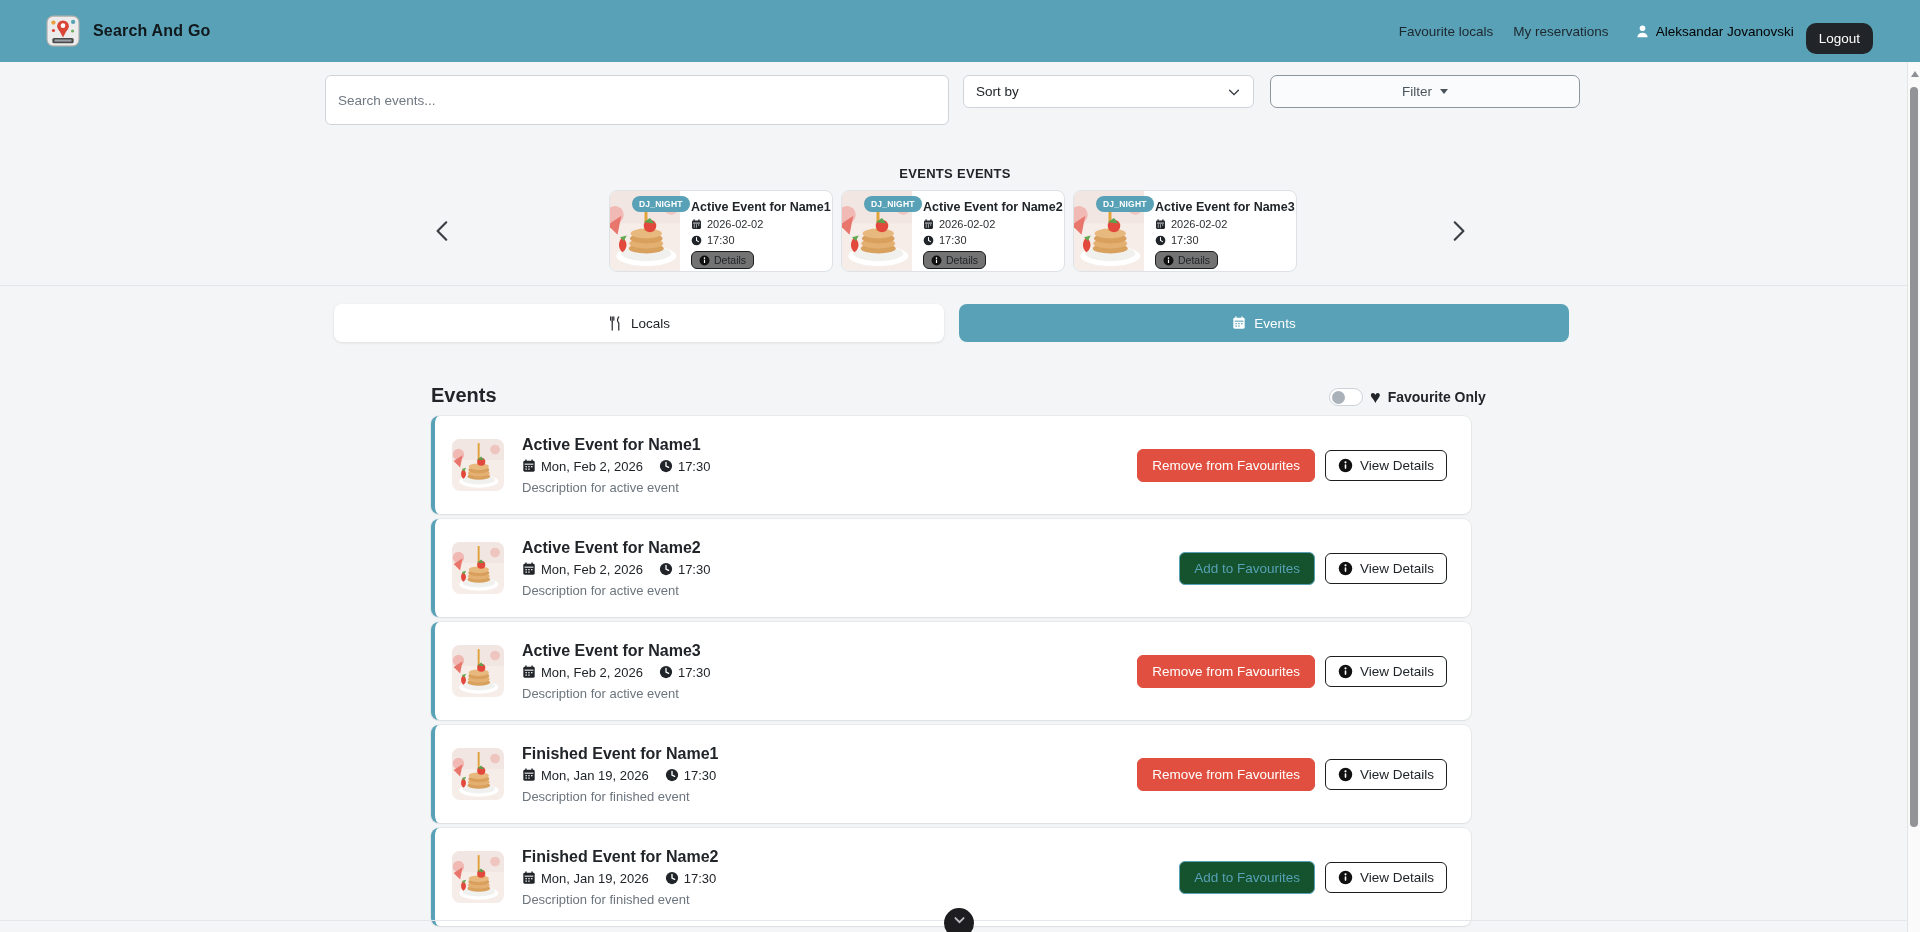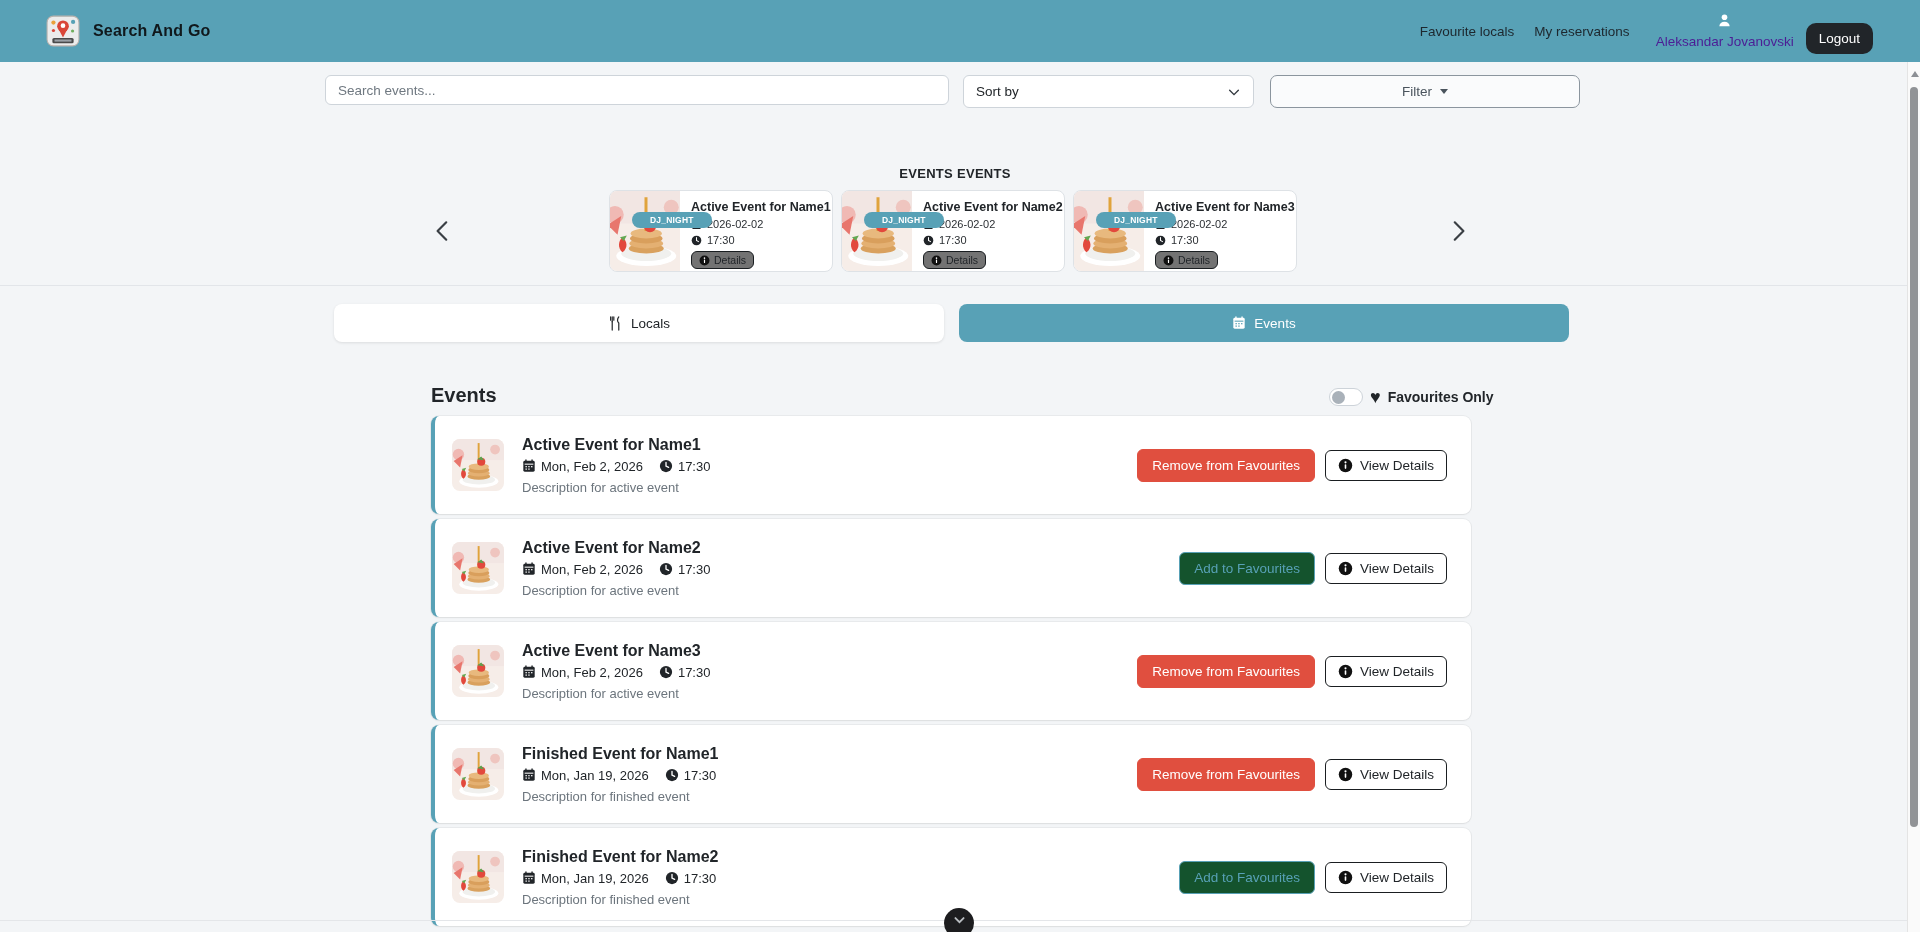--- a/index.html
+++ b/index.html
@@ -15,30 +15,30 @@
   
   .navbar {
     position:absolute; left:0; top:0; width:1920px; height:62px;
     background:var(--accent); display:flex; align-items:center;
     padding:0 47px 0 46px;
   }
   .brand-logo { width:34px; height:34px; }
   .brand { font-size:16px; font-weight:bold; color:#10181c; margin-left:13px; letter-spacing:.2px; }
   .nav-right { margin-left:auto; display:flex; align-items:center; }
   .nav-link { font-size:13.5px; color:#1d272e; margin-left:20px; cursor:pointer; }
-  .nav-user { display:flex; align-items:center; gap:6px; color:#4c1d95; font-size:13.5px; margin-left:26px;flex-direction:column; }
+  .nav-user { display:flex; align-items:center; gap:6px; color:#000000; font-size:13.5px; margin-left:26px; }
   .btn-logout {
     margin-left:12px; background:#212529; color:#fff; border:none; border-radius:10px;
     font-size:13.5px; padding:8px 13px; font-family:inherit; cursor:pointer;margin-top:14px;
   }
 
   
   .toolbar { position:absolute; left:325px; top:75px; width:1255px; height:33px; }
   .search-input {
-    position:absolute; left:0; top:0; width:624px; height:30px;
+    position:absolute; left:0; top:0; width:624px; height:50px;
     border:1px solid #ced4da; border-radius:6px; background:#fff;
     padding:0 12px; font-size:13.5px; font-family:inherit; color:#495057; outline:none;
   }
   .search-input::placeholder { color:#6f7880; }
   .sort-select {
     position:absolute; left:638px; top:0; width:291px; height:33px;
     border:1px solid #ced4da; border-radius:6px; background:#fff;
     display:flex; align-items:center; justify-content:space-between;
     padding:0 12px; font-size:13.5px; color:#212529; cursor:pointer;
   }
@@ -51,22 +51,22 @@
   .caret-down { width:0; height:0; border-left:4.5px solid transparent; border-right:4.5px solid transparent; border-top:5px solid #4a545d; }
 
   
   .carousel-title { position:absolute; left:0; top:166px; width:1910px; text-align:center; font-size:13px; font-weight:bold; letter-spacing:.3px; color:#212529; }
   .car-arrow { position:absolute; top:210px; width:42px; height:42px; background:transparent; border:none; display:flex; align-items:center; justify-content:center; cursor:pointer; }
   .car-arrow.left { left:422px; } .car-arrow.right { left:1437px; }
   .pcards { position:absolute; left:609px; top:190px; display:flex; gap:8px; }
   .pcard { position:relative; width:224px; height:82px; background:#fff; border:1px solid #dee2e6; border-radius:8px; display:flex; cursor:pointer; }
   .pcard-img { width:70px; height:80px; border-radius:7px 0 0 7px; overflow:hidden; flex-shrink:0; }
   .pbadge {
-    position:absolute; top:21px; left:22px; background:var(--accent); color:#fff;
-    font-size:8.5px; font-weight:bold; letter-spacing:.2px; padding:3px 18px; border-radius:9px;
+    position:absolute; top:5px; left:22px; background:var(--accent); color:#fff;
+    font-size:8.5px; font-weight:bold; letter-spacing:.2px; padding:3px 7px; border-radius:9px;
   }
   .pcard-body { padding:9px 10px 7px 11px; display:flex; flex-direction:column; }
   .pcard-title { font-size:12.5px; font-weight:bold; color:#212529; white-space:nowrap; }
   .pmeta { display:flex; align-items:center; gap:5px; font-size:11px; color:#2b2f33; margin-top:4px; }
   .pdetails {
     margin-top:5px; align-self:flex-start; display:flex; align-items:center; gap:4px;
     background:#737373; border:1.5px solid #1a1e21; border-radius:6px; padding:2px 7px;
     font-size:10.5px; color:#212529; font-family:inherit; cursor:pointer;
   }
 
@@ -354,21 +354,21 @@
   <span>Events</span>
 </button>
 
 <div class="events-heading">Events</div>
 
 <div class="fav-control">
   <span class="switch">
       <span class="knob"></span>
     </span>
   <span class="heart">♥</span>
-  <span class="fav-label">Favourites Only</span>
+  <span class="fav-label">Favourite Only</span>
 </div>
 
 <div class="rows">
 
   <div class="row-card">
     <div class="thumb">
         <svg class="fill">
           <use href="#pancakes"></use>
         </svg>
       </div>

